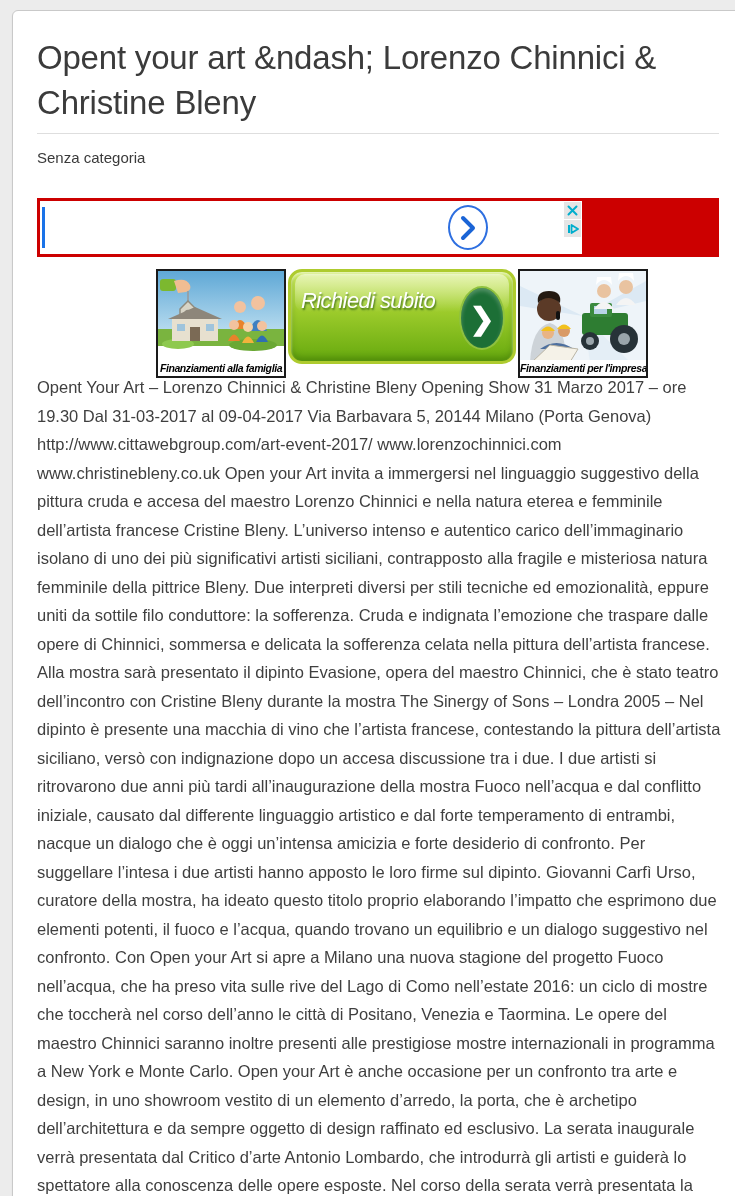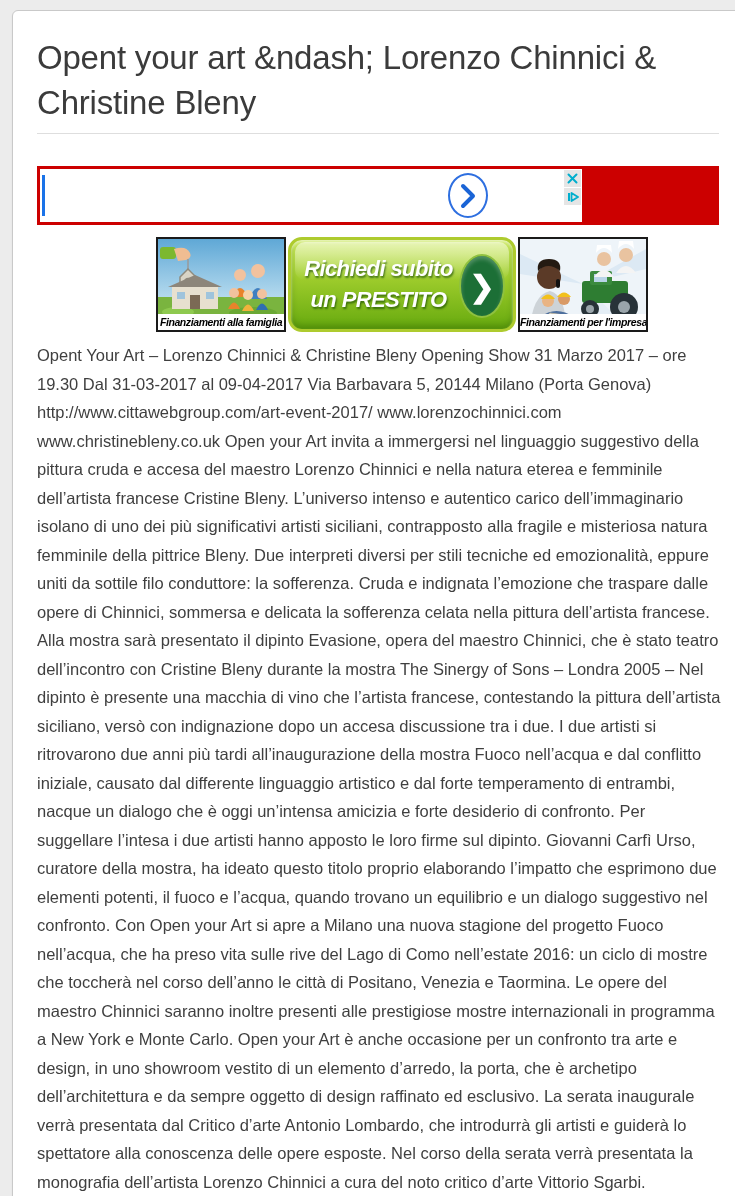--- a/index.html
+++ b/index.html
@@ -63,21 +63,21 @@
     cursor:pointer;
   }
 
   
   .loan-banner {
     margin:12px auto 0; width:492px; height:95px;
     display:flex; gap:2px; align-items:stretch;
     margin-left:119px;
   }
   .photo-tile {
-    position:relative; width:130px; height:95px;
+    position:relative; width:130px; height:109px;
     border:2px solid #1a1a1a; background:#fff; overflow:hidden;
     cursor:pointer;
   }
   .photo-tile svg { display:block; }
   .tile-caption {
     position:absolute; left:0; right:0; bottom:0; height:16px;
     background:#ffffff; color:#000;
     font-size:10.5px; font-weight:bold; font-style:italic;
     letter-spacing:-0.4px; line-height:16px; text-align:center;
     white-space:nowrap;
@@ -89,22 +89,22 @@
     box-shadow:inset 0 2px 3px rgba(255,255,255,0.6), inset 0 -4px 6px rgba(40,90,0,0.35);
     cursor:pointer; overflow:hidden;
   }
   .green-button .gloss {
     position:absolute; left:4px; right:4px; top:2px; height:38px;
     border-radius:10px;
     background:linear-gradient(180deg,rgba(255,255,255,0.55),rgba(255,255,255,0));
   }
   .green-button .btn-text {
     position:absolute; left:10px; top:13px; width:155px;
-    color:#ffffff; font-weight:bold; font-style:italic;
-    font-size:22px; line-height:31px; text-align:center;
+    color:#ffffff; font-weight:normal; font-style:italic;
+    font-size:22px; line-height:31px; 
     letter-spacing:-0.6px;
     text-shadow:1px 2px 2px rgba(20,70,0,0.65);
   }
   .green-button .btn-arrow {
     position:absolute; right:8px; top:14px; width:46px; height:64px;
     background:#1c6f36; border-radius:50%;
     border:2px solid #8fc13f;
     box-shadow:inset 0 3px 4px rgba(255,255,255,0.25);
     display:flex; align-items:center; justify-content:center;
     color:#ffffff; font-size:30px; font-weight:bold;
@@ -117,20 +117,21 @@
   }
 </style>
 </head>
 <body>
 
 <div class="card">
   <div class="content">
 
     <h1 class="post-title">Opent your art &amp;ndash; Lorenzo Chinnici &amp; Christine Bleny</h1>
     <hr class="title-rule">
+    <div class="category">Senza categoria</div>
 
     <div class="top-ad">
       <div class="red-panel"></div>
       <div class="blue-bar"></div>
       <div class="arrow-circle">
         <svg width="20" height="26" viewBox="0 0 20 26">
           <polyline points="5,3 15,13 5,23" fill="none" stroke="#1a64d6" stroke-width="4" stroke-linecap="round" stroke-linejoin="round"></polyline>
         </svg>
       </div>
       <div class="ad-icon-col">
@@ -187,21 +188,20 @@
           <circle cx="104" cy="55" r="5" fill="#f2c29e"></circle>
             <path d="M98 71 q6 -13 12 0 Z" fill="#2f6fb2"></path>
         </svg>
         <div class="tile-caption">Finanziamenti alla famiglia</div>
       </div>
 
       <div class="green-button">
         <div class="gloss"></div>
         <div class="btn-text">
           <div>Richiedi subito</div>
-          <div>un PRESTITO</div>
         </div>
         <div class="btn-arrow">
           <span>❯</span>
         </div>
       </div>
 
       <div class="photo-tile">
         <svg width="126" height="91" viewBox="0 0 126 91">
           <rect x="0" y="0" width="126" height="91" fill="#eef4f9"></rect>
           <path d="M63 45 L126 10 L126 30 Z" fill="#dce9f4"></path>

